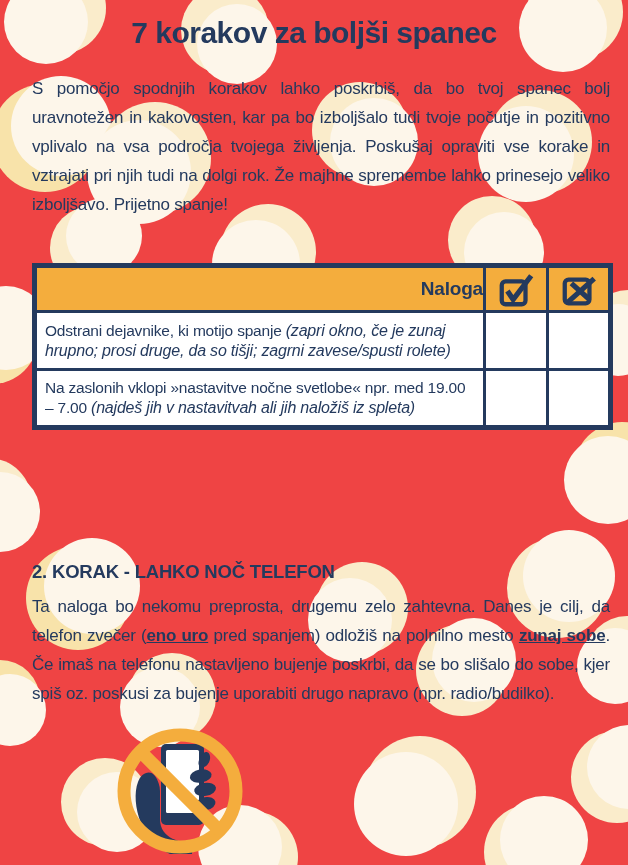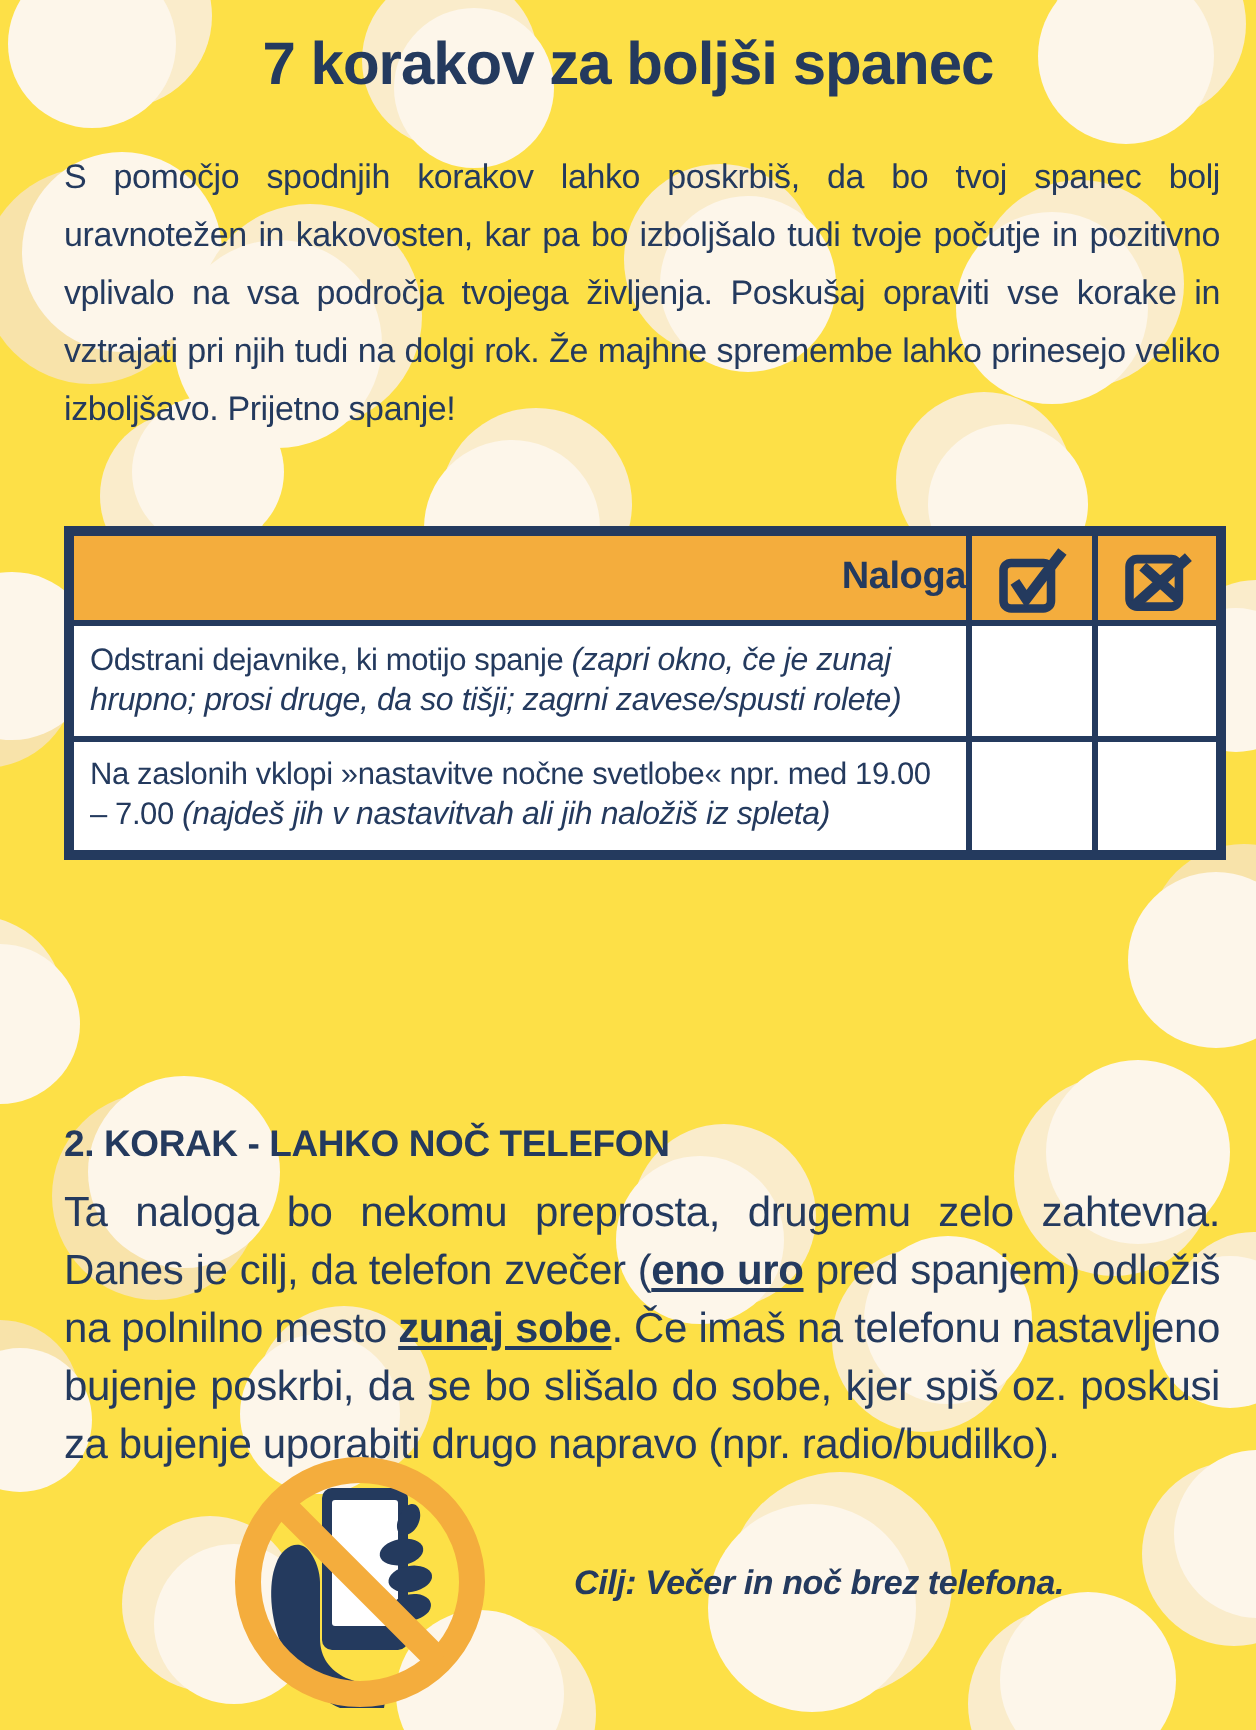--- a/index.html
+++ b/index.html
@@ -1,21 +1,21 @@
 <!DOCTYPE html>
 <html><head>
 <meta charset="utf-8">
 <style>
   * { margin:0; padding:0; box-sizing:border-box; }
   html,body { background:#e8e8e8; }
   .page {
     position:relative;
     width:628px; height:865px;
     margin:0 auto;
-    background:#fde047;
+    background:#ef4444;
     overflow:hidden;
     font-family:"Liberation Sans", sans-serif;
     color:#243a5e;
   }
   .moons { position:absolute; inset:0; z-index:0; }
   .content-layer { position:absolute; inset:0; z-index:1; }
 
   .doc-title {
     position:absolute; top:16px; left:0; width:628px;
     text-align:center;
@@ -53,21 +53,21 @@
     color:#243a5e;
   }
   th.icon-cell svg { display:block; margin:2px auto 0 auto; }
   td.task-cell { padding:4px 10px 4px 8px; }
   .task-text { font-size:16px; letter-spacing:-0.2px; line-height:20px; }
   tr.small-row .task-text { font-size:15.5px; }
   .task-note { font-size:16px; font-style:italic; letter-spacing:-0.2px; line-height:20px; }
 
   .para2 {
     position:absolute; top:592px; left:32px; width:578px;
-    font-size:21px; line-height:29px; letter-spacing:-0.2px;
+    font-size:17px; line-height:29px; letter-spacing:-0.2px;
     text-align:justify;
   }
   .bu { font-weight:bold; text-decoration:underline; }
 
   .no-phone-wrap { position:absolute; top:723px; left:112px; width:136px; height:136px; }
   .goal-text {
     position:absolute; top:782px; left:287px;
     font-size:17px; font-weight:bold; font-style:italic;
     letter-spacing:-0.2px;
   }
@@ -192,16 +192,15 @@
           <ellipse cx="93" cy="67" rx="11" ry="6.5"></ellipse>
           <ellipse cx="91" cy="81" rx="10" ry="6.5"></ellipse>
         </g>
         <path fill="#243a5e" d="M89,33 C93,26 99,29 98,36 C97,42 92,46 88,44 C85,41 87,36 89,33 Z"></path>
 
         <circle cx="68" cy="68" r="56" fill="none" stroke="#f4ad3d" stroke-width="13"></circle>
         <line x1="29" y1="29" x2="107.5" y2="107.5" stroke="#f4ad3d" stroke-width="13"></line>
       </svg>
     </div>
 
-    <div class="goal-text">Cilj: Večer in noč brez telefona.</div>
 
   </div>
 </div>
 
 </body></html>

